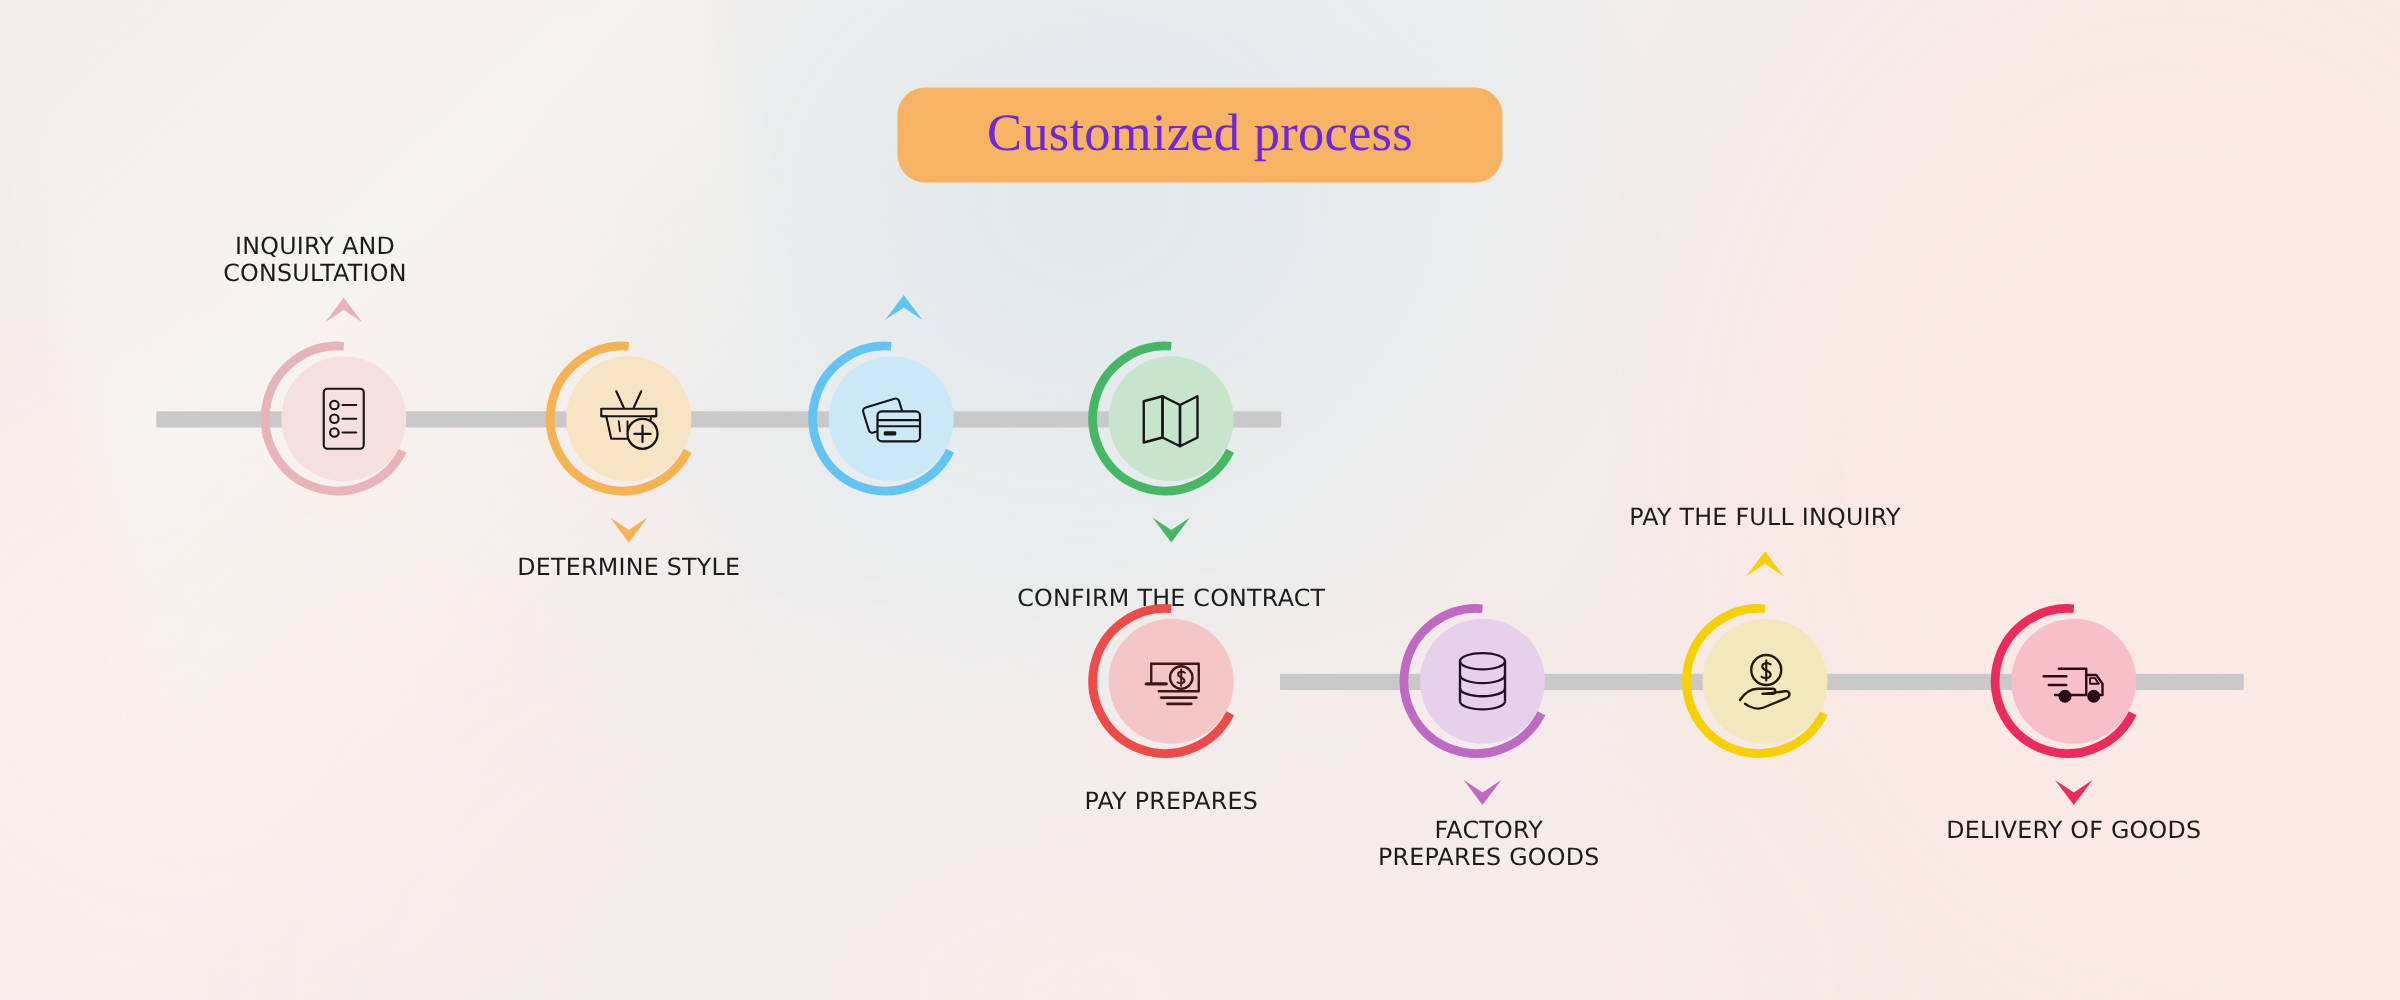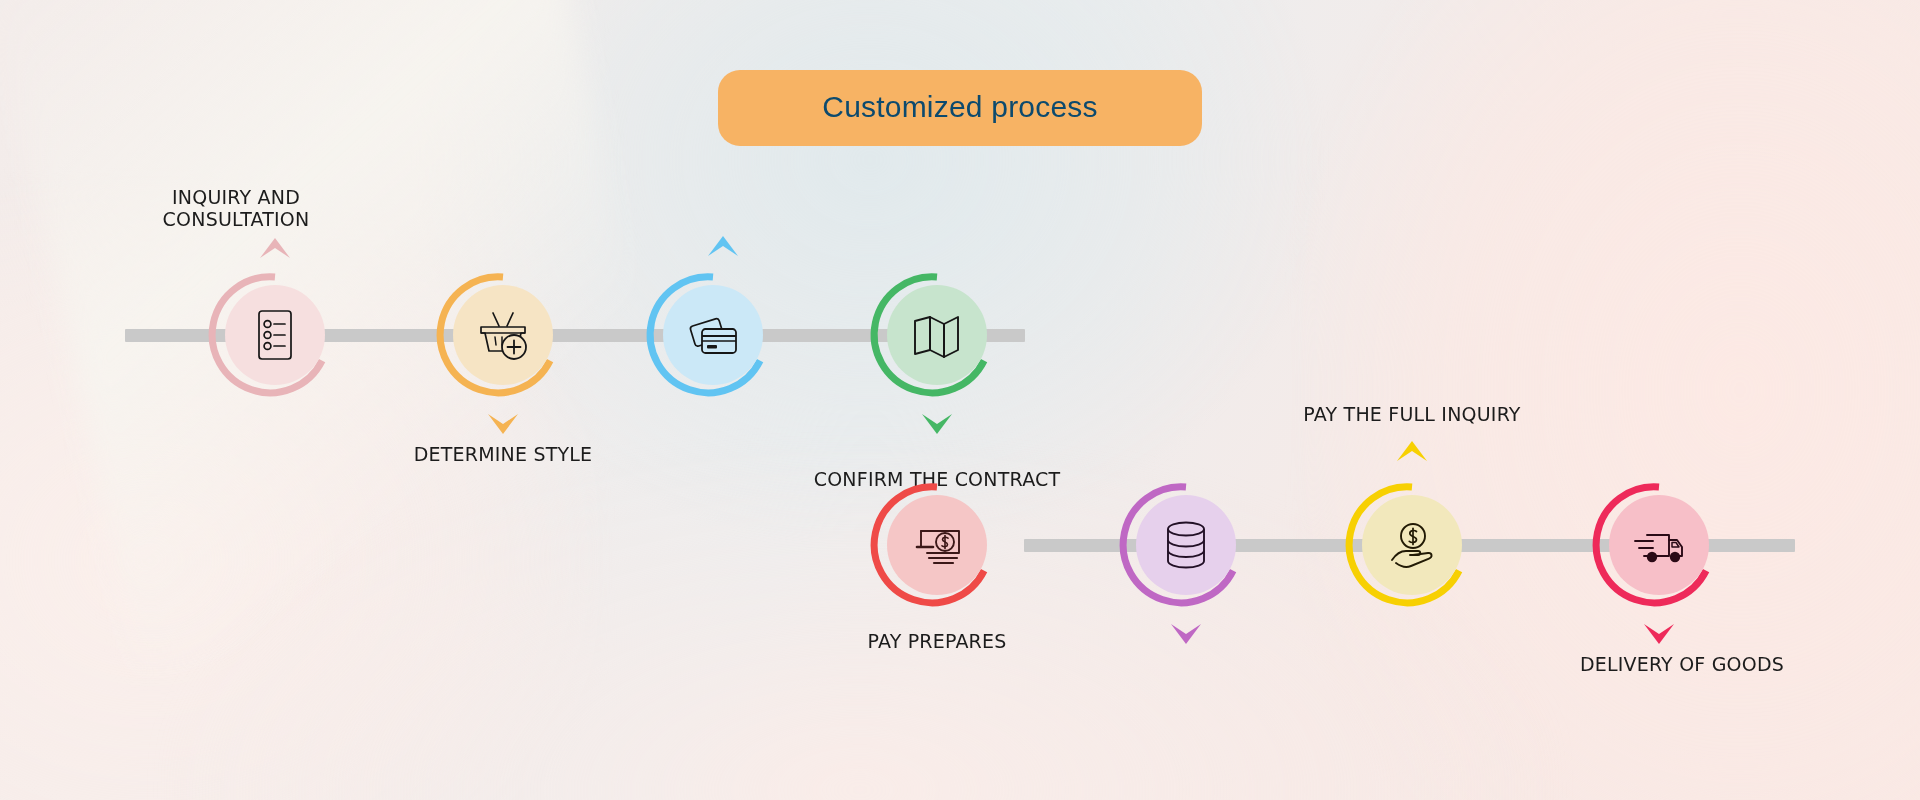--- a/index.html
+++ b/index.html
@@ -73,25 +73,25 @@
     width: 484px;
     height: 76px;
     border-radius: 22px;
     background: #f7b364;
     display: flex;
     align-items: center;
     justify-content: center;
     box-sizing: border-box;
   }
   .title-pill .title-text {
-    color: #0c4a6e;
-    font-size: 30px;
+    color: #6d28d9;
+    font-size: 42px;
     font-weight: 400;
     letter-spacing: 0.2px;
-    font-family: Liberation Sans, sans-serif;
+    font-family: Liberation Serif, serif;
     white-space: nowrap;
     line-height: 1;
     padding-bottom: 3px;
   }
 
   
   .connector {
     position: absolute;
     height: 13px;
     background: #c9c9c9;
@@ -160,21 +160,21 @@
   <div class="bg-warm-bottom"></div>
   <div class="bg-streak"></div>
 
   <div class="connector" style="left:125px; top:329px; width:900px;"></div>
   <div class="connector" style="left:1024px; top:539px; width:771px;"></div>
 
   <div class="title-pill">
     <span class="title-text">Customized process</span>
   </div>
 
-  <div class="node-label" style="left:136px; top:186px; width:200px;">INQUIRY AND
+  <div class="node-label" style="left:152px; top:186px; width:200px;">INQUIRY AND
 CONSULTATION</div>
   <svg class="chevron" style="left:258px; top:234px;" viewBox="0 0 34 26">
     <path d="M2 24 L17 4 L32 24 L17 14 Z" fill="#e8b4b8"></path>
   </svg>
   <div class="node" style="left:212px; top:272px;">
     <svg class="ring-svg" viewBox="0 0 126 126">
       <path d="M 63 5 A 58 58 0 1 0 110.1 88.6" fill="none" stroke="#e8b4b8" stroke-width="7" stroke-linecap="butt"></path>
     </svg>
     <div class="node-inner" style="background:#f6dfdf;">
       <svg class="node-icon" viewBox="0 0 60 60">
@@ -277,20 +277,22 @@
         <path d="M48 14 L48 46" fill="none" stroke="#221026" stroke-width="1.9"></path>
         <path d="M12 46 A18 6.5 0 0 0 48 46" fill="none" stroke="#221026" stroke-width="1.9"></path>
         <path d="M12 25 A18 6.5 0 0 0 48 25" fill="none" stroke="#221026" stroke-width="1.9"></path>
         <path d="M12 35.5 A18 6.5 0 0 0 48 35.5" fill="none" stroke="#221026" stroke-width="1.9"></path>
       </svg>
     </div>
   </div>
   <svg class="chevron" style="left:1169px; top:622px;" viewBox="0 0 34 26">
     <path d="M2 2 L17 22 L32 2 L17 12 Z" fill="#bf68c4"></path>
   </svg>
+  <div class="node-label" style="left:1086px; top:653px; width:210px;">FACTORY
+PREPARES GOODS</div>
 
   <div class="node-label" style="left:1282px; top:403px; width:260px;">PAY THE FULL INQUIRY</div>
   <svg class="chevron" style="left:1395px; top:437px;" viewBox="0 0 34 26">
     <path d="M2 24 L17 4 L32 24 L17 14 Z" fill="#f7d002"></path>
   </svg>
   <div class="node" style="left:1349px; top:482px;">
     <svg class="ring-svg" viewBox="0 0 126 126">
       <path d="M 63 5 A 58 58 0 1 0 110.1 88.6" fill="none" stroke="#f7d002" stroke-width="7" stroke-linecap="butt"></path>
     </svg>
     <div class="node-inner" style="background:#f2e8bc;">
@@ -316,15 +318,15 @@
         <circle cx="23" cy="42" r="5.2" fill="#2a0a16"></circle>
         <circle cx="46" cy="42" r="5.2" fill="#2a0a16"></circle>
         <line x1="6" y1="26" x2="24" y2="26" stroke="#2a0a16" stroke-width="1.9" stroke-linecap="round"></line>
         <line x1="10" y1="33" x2="24" y2="33" stroke="#2a0a16" stroke-width="1.9" stroke-linecap="round"></line>
       </svg>
     </div>
   </div>
   <svg class="chevron" style="left:1642px; top:622px;" viewBox="0 0 34 26">
     <path d="M2 2 L17 22 L32 2 L17 12 Z" fill="#ee2a5a"></path>
   </svg>
-  <div class="node-label" style="left:1534px; top:653px; width:250px;text-align:right;">DELIVERY OF GOODS</div>
+  <div class="node-label" style="left:1534px; top:653px; width:250px;">DELIVERY OF GOODS</div>
 
 </div>
 
 </body></html>

